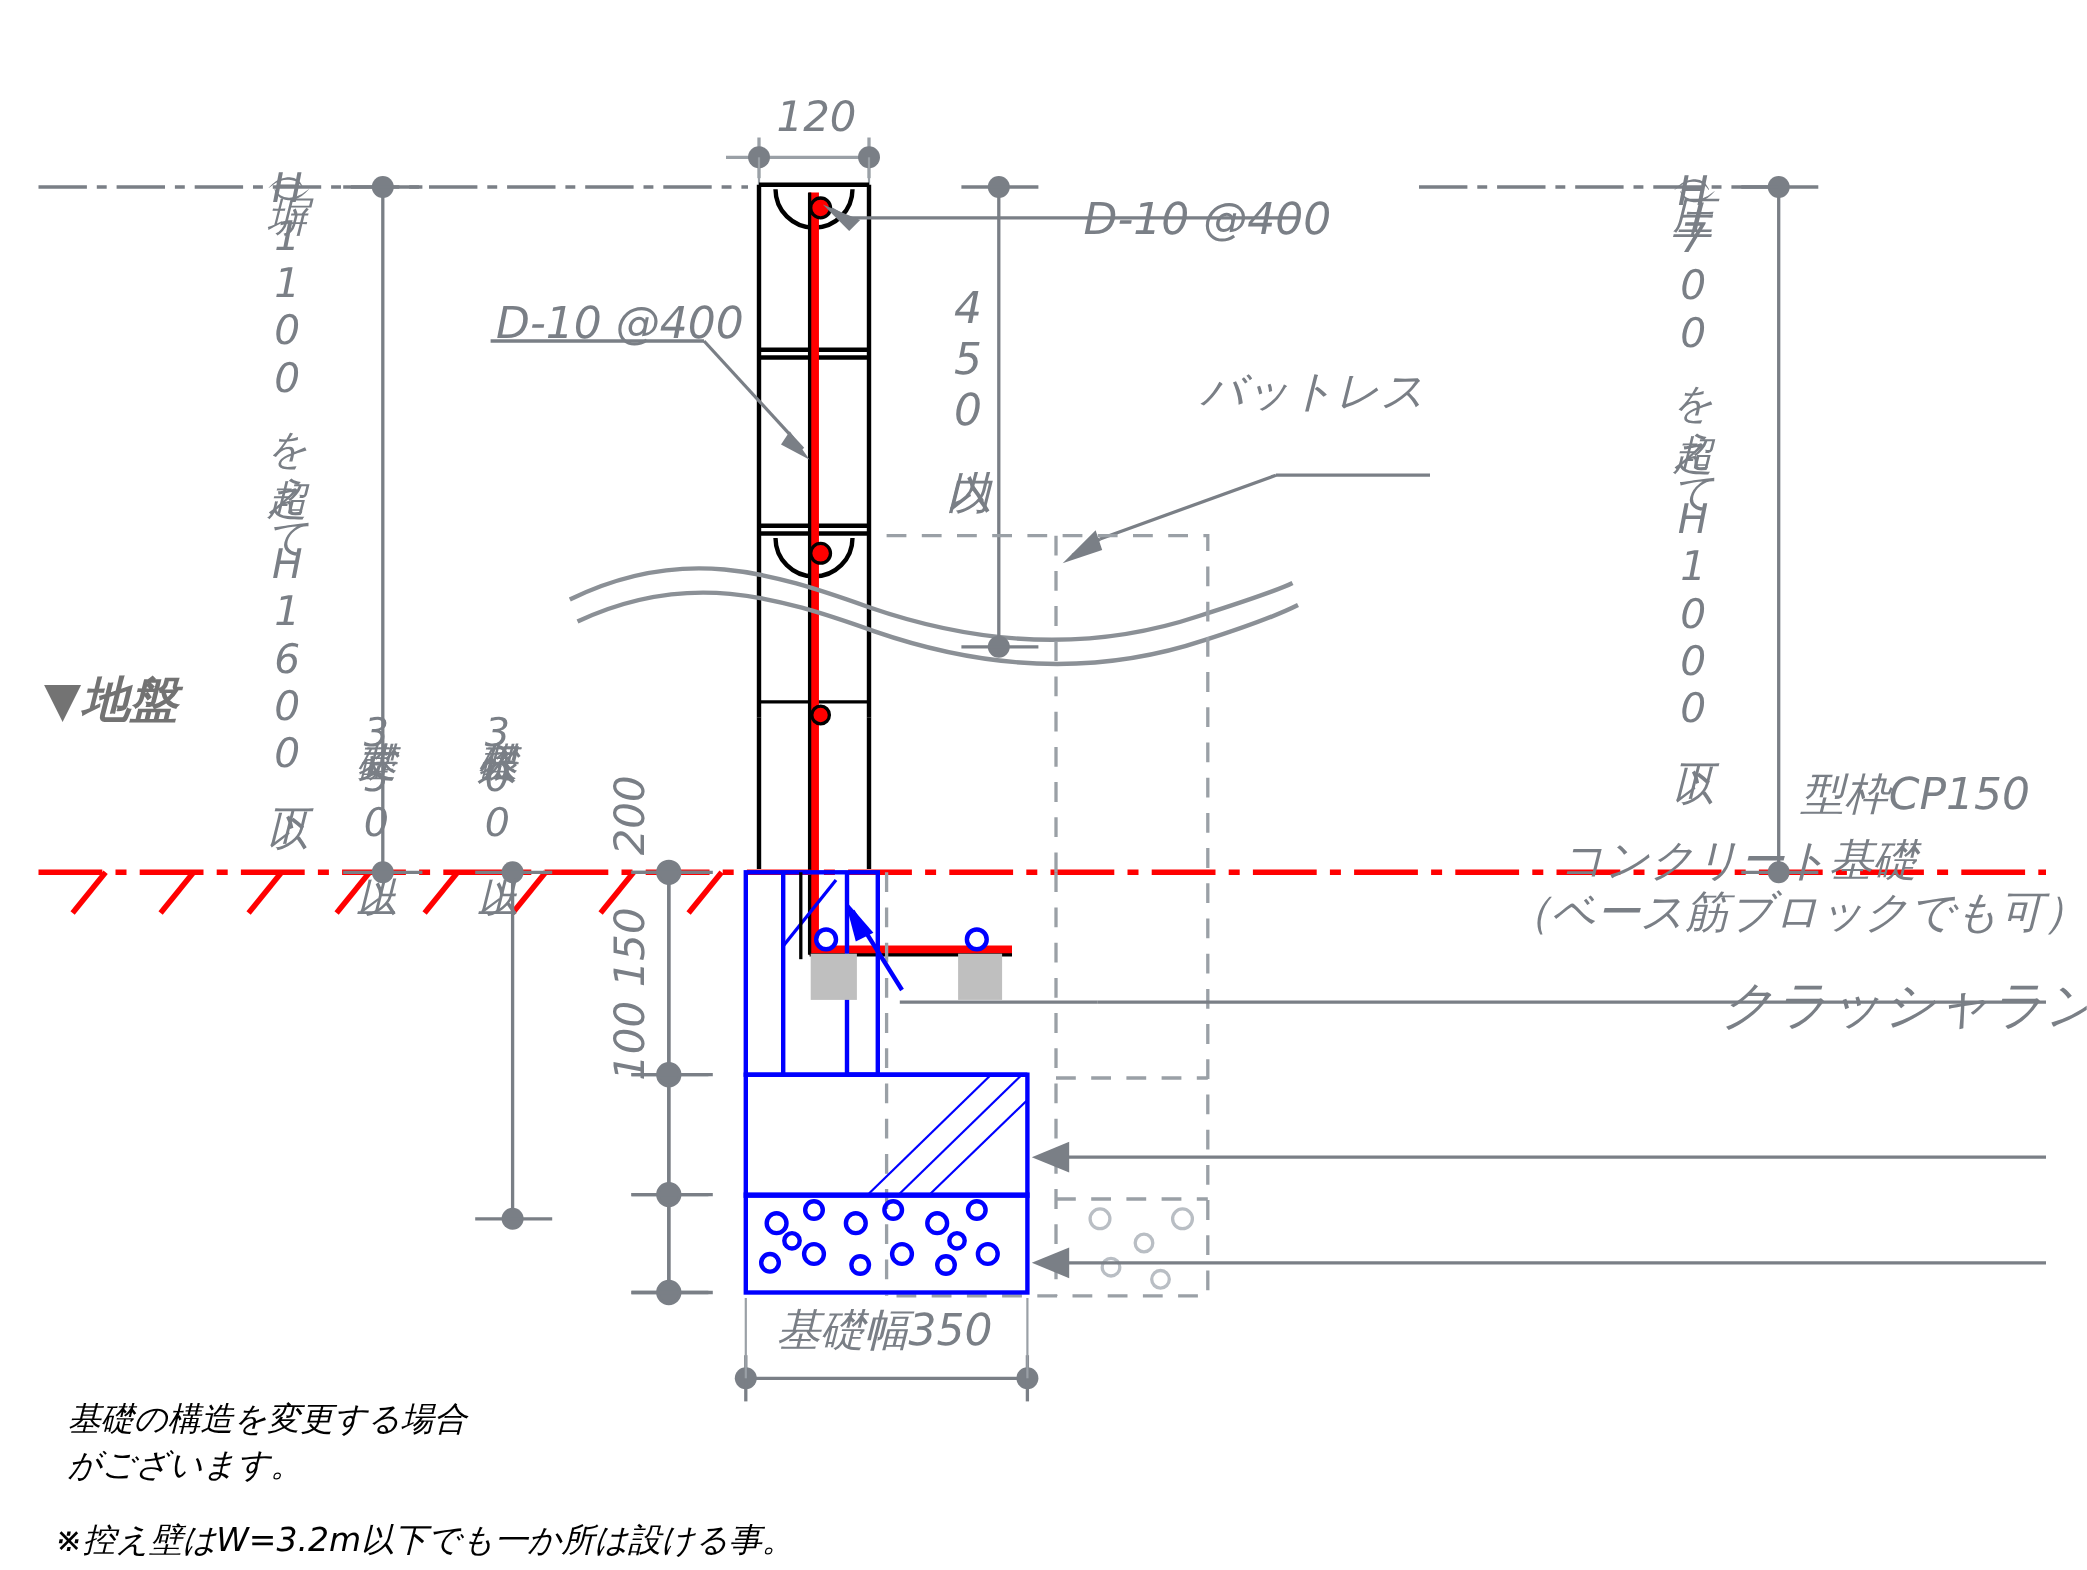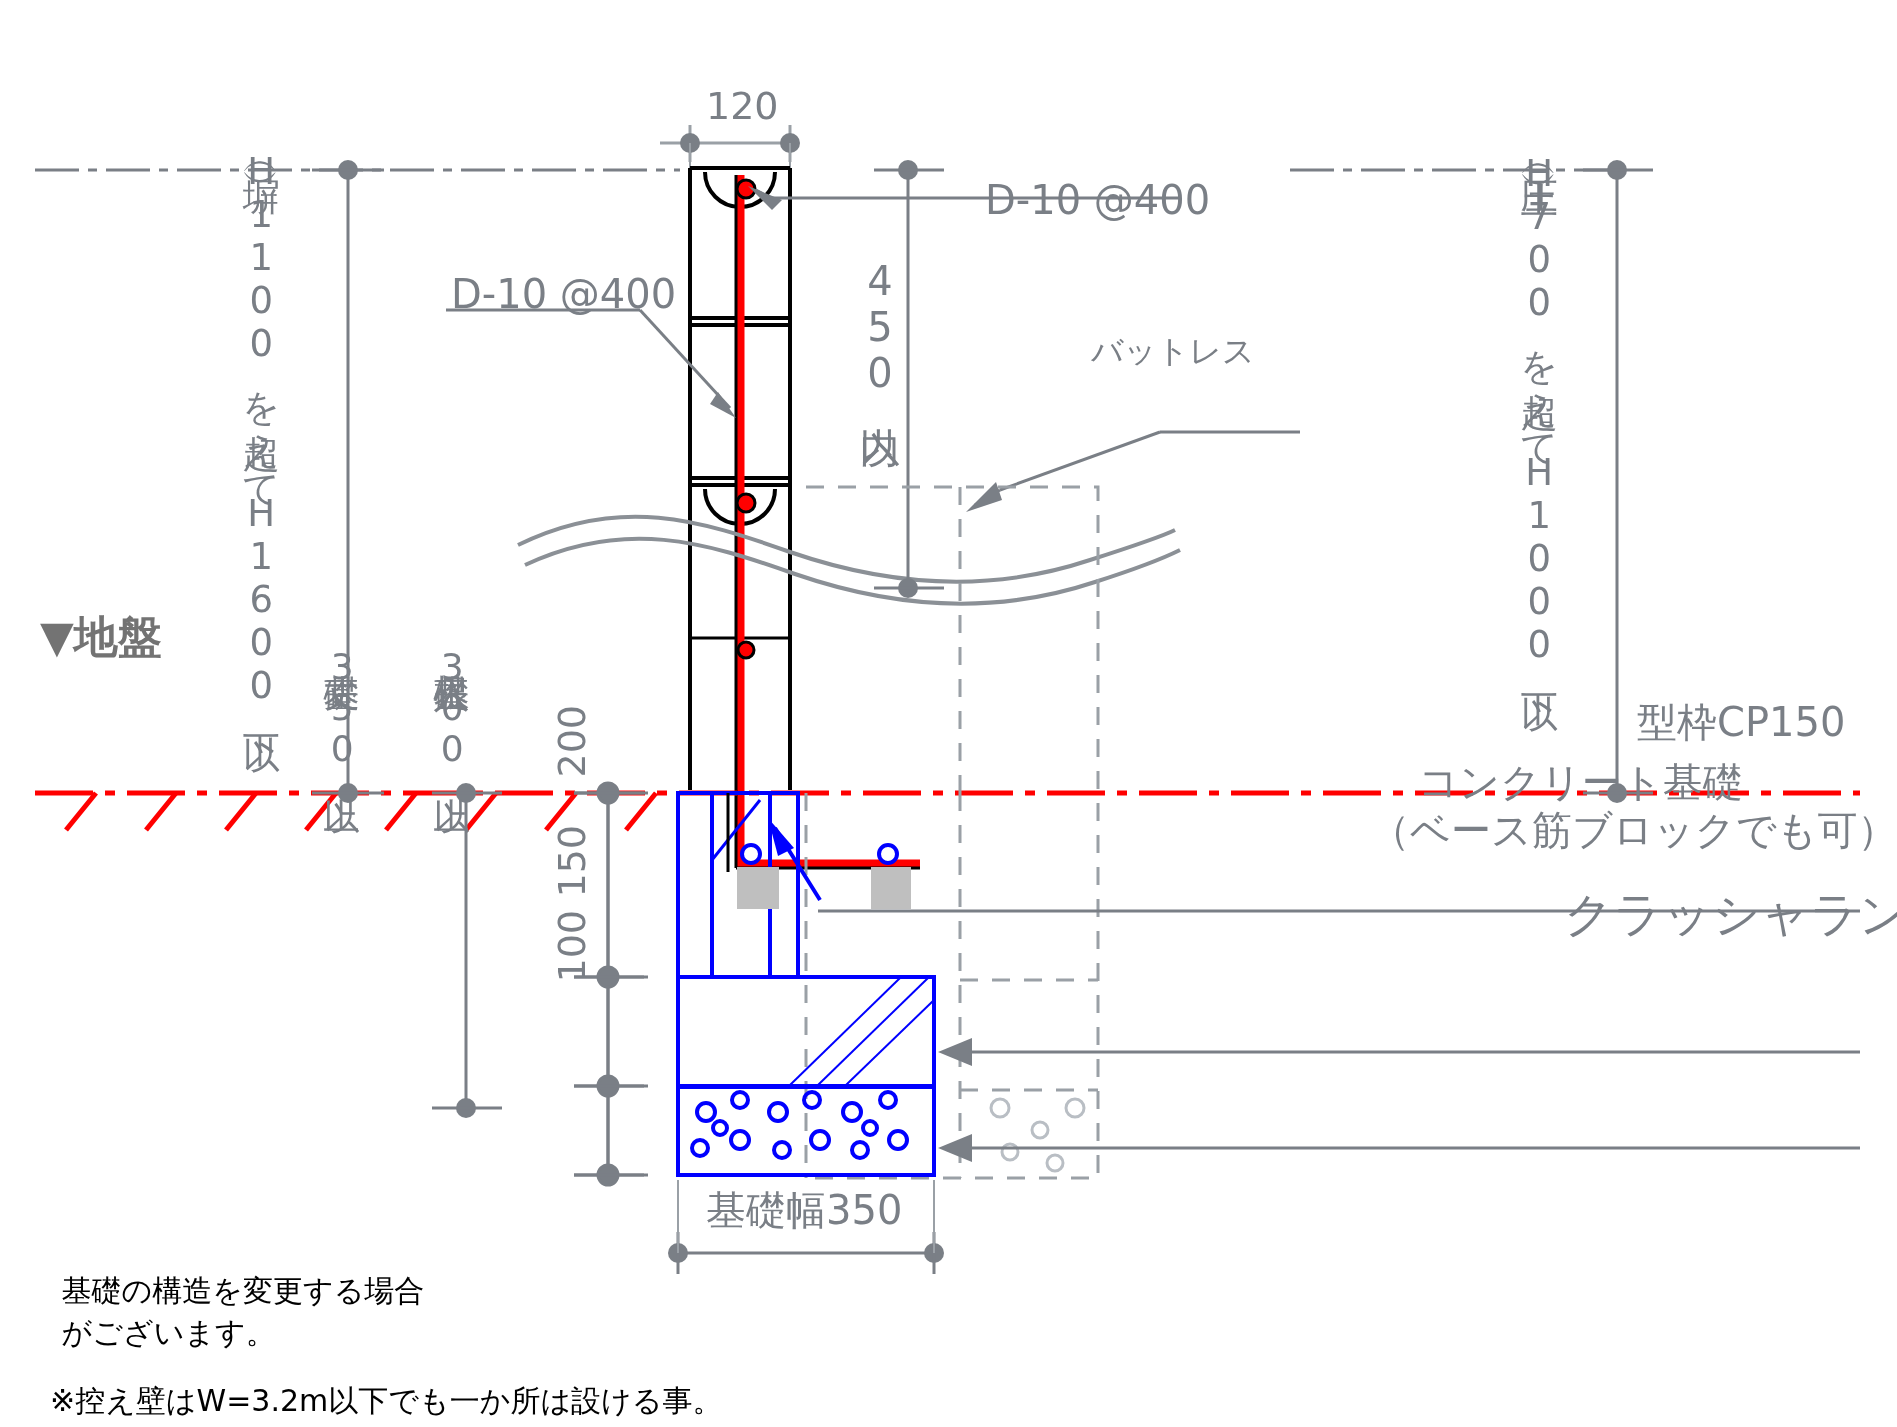--- a/index.html
+++ b/index.html
@@ -1,20 +1,20 @@
 <!DOCTYPE html>
 <html><head>
 <meta charset="utf-8">
 <style>
   html,body{margin:0;padding:0;background:#fff;}
   body{
     font-family:"DejaVu Sans","Liberation Sans",sans-serif;
     width:1897px;height:1427px;position:relative;overflow:hidden;
   }
-  #stage{position:absolute;left:0;top:0;width:1530px;height:1427px;}
+  #stage{position:absolute;left:0;top:0;width:1530px;height:1427px;font-style:italic;}
   svg#drawing{position:absolute;left:0;top:0;width:1897px;height:1427px;}
   .lbl{position:absolute;color:#7a7f86;white-space:pre;line-height:1.1;}
   .lbl.red{color:#737373;}
   .vert{writing-mode:vertical-rl;text-orientation:upright;}
   .vert-rot{writing-mode:vertical-rl;}
   .num{font-family:"DejaVu Sans","Liberation Sans",sans-serif;}
   .note{color:#000;font-size:30px;line-height:1.42;white-space:pre;}
 </style>
 </head>
 <body>
@@ -278,21 +278,21 @@
     </g>
 
   </svg>
 
   <div class="lbl num" style="left:706px;top:86px;font-size:38px;">120</div>
 
   <div class="lbl" style="left:985px;top:178px;font-size:40px;">D-10 @400</div>
 
   <div class="lbl" style="left:451px;top:272px;font-size:40px;">D-10 @400</div>
 
-  <div class="lbl" style="left:1091px;top:334px;font-size:32px;">バットレス</div>
+  <div class="lbl" style="left:1091px;top:334px;font-size:40px;">バットレス</div>
 
   <div class="lbl vert" style="left:858px;top:258px;font-size:40px;">450以内</div>
 
   <div class="lbl vert" style="left:240px;top:150px;font-size:37px;">（塀）H1100を超えてH1600以下</div>
 
   <div class="lbl vert" style="left:1518px;top:152px;font-size:37px;">（土圧）H700を超えてH1000以下</div>
 
   <div class="lbl vert" style="left:322px;top:646px;font-size:36px;">基礎丈350以上</div>
 
   <div class="lbl vert" style="left:432px;top:646px;font-size:36px;">基礎根入300以上</div>

